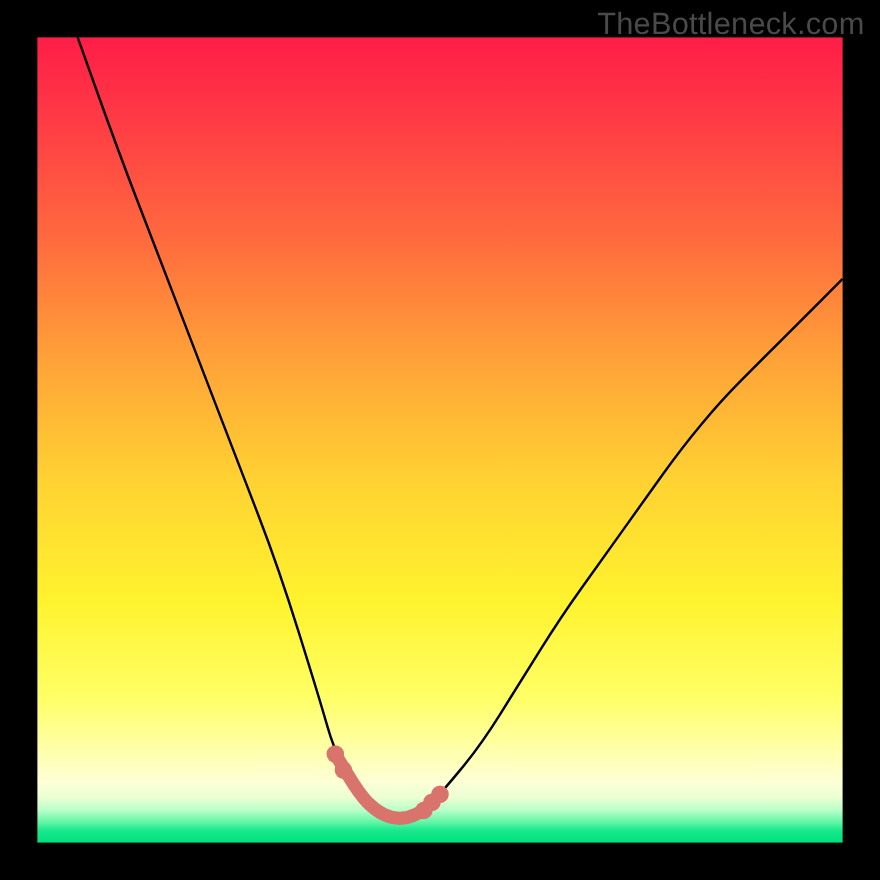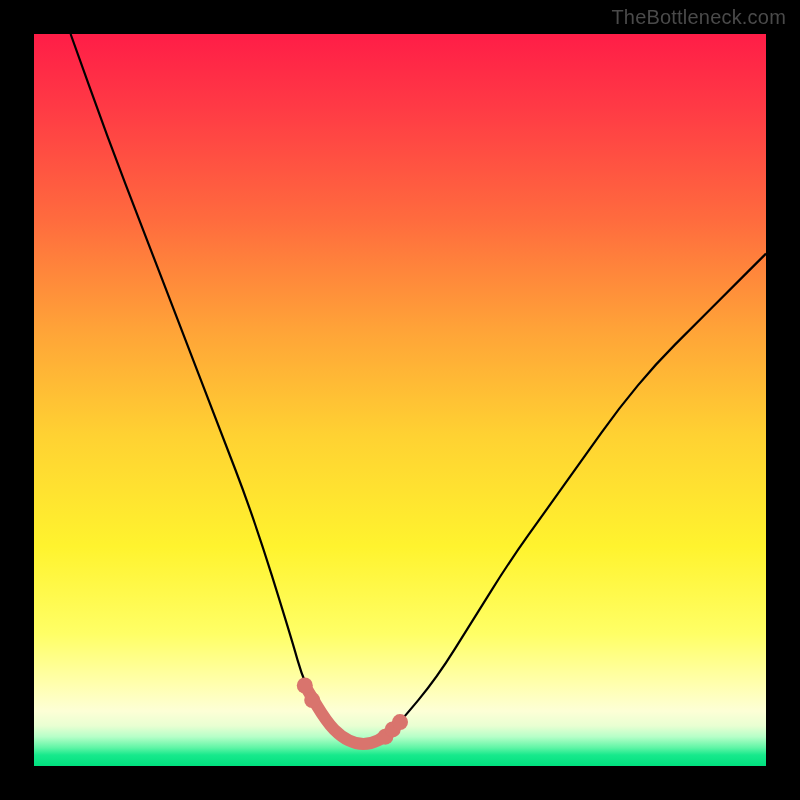--- a/index.html
+++ b/index.html
@@ -42,21 +42,21 @@
       #5ff5a6 97.5%,
       #17e98c 98.5%,
       #00e07e 100%
     );
   }
   .watermark {
     position: absolute;
     top: 6px;
     right: 14px;
     color: #4a4a4a;
-    font-size: 20px;
+    font-size: 28px;
     letter-spacing: 0.2px;
     font-weight: 500;
     user-select: none;
   }
   svg.curves {
     position: absolute;
     left: 0;
     top: 0;
     width: 732px;
     height: 732px;

